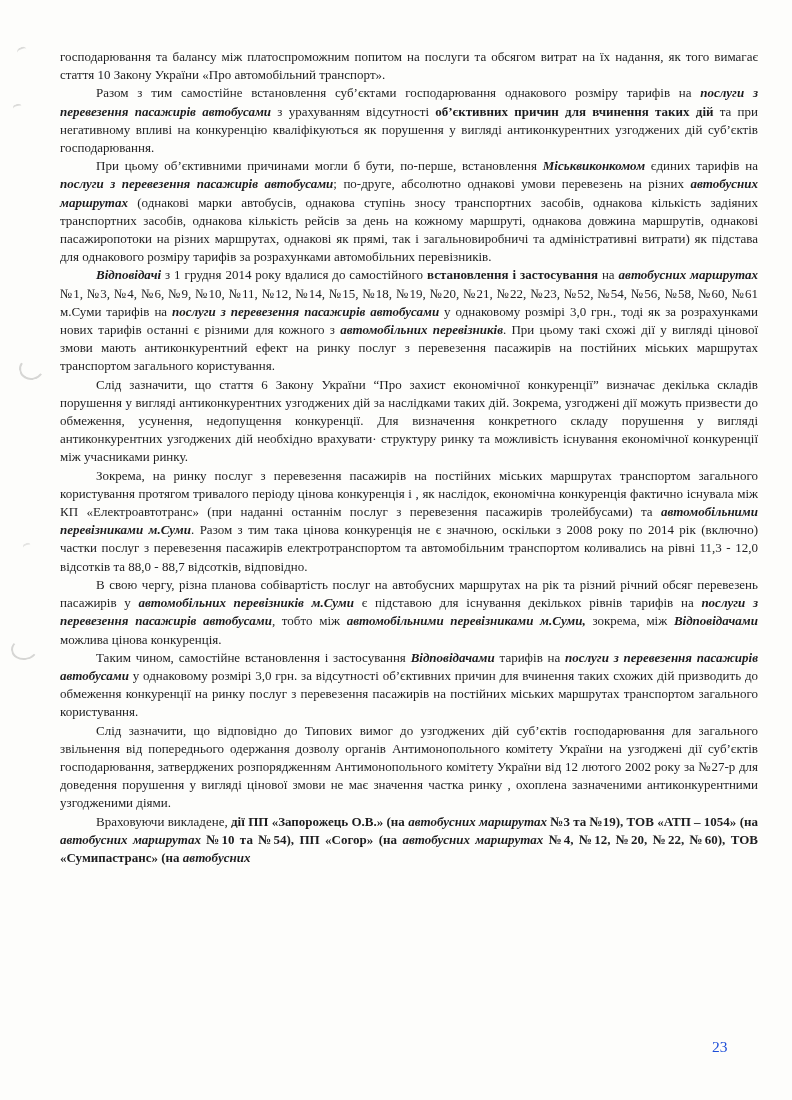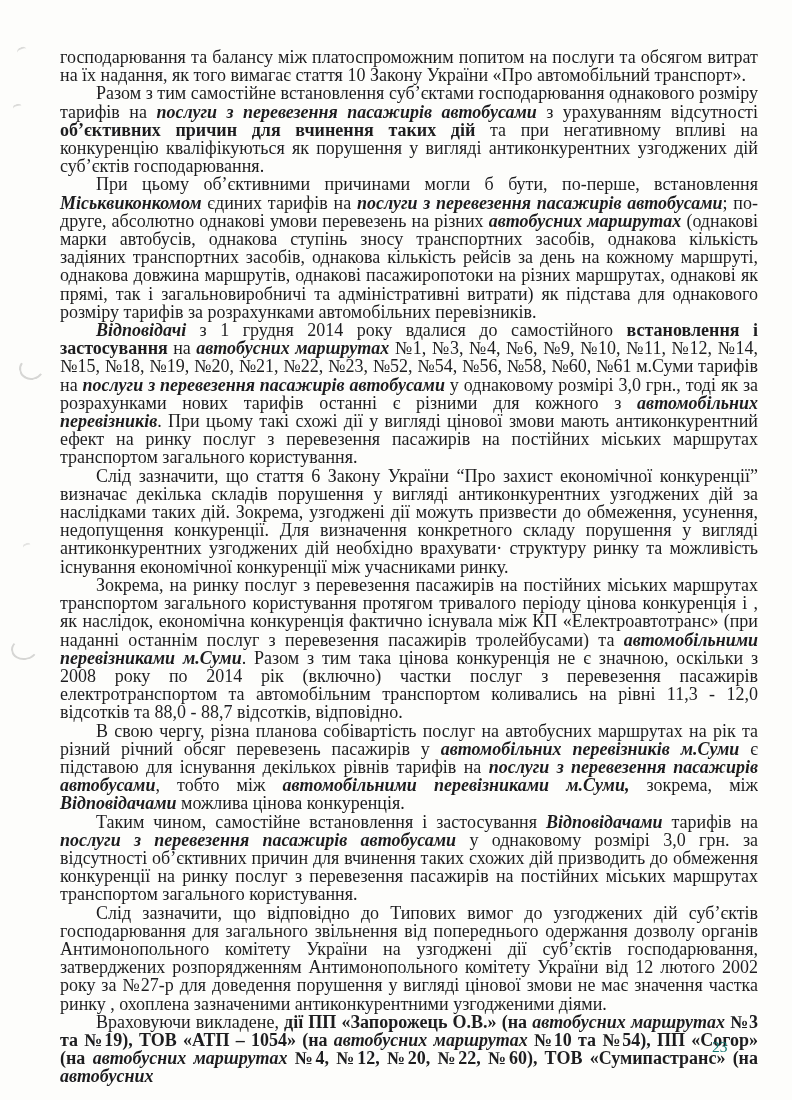--- a/index.html
+++ b/index.html
@@ -15,38 +15,38 @@
     overflow: hidden;
     font-family: "Liberation Serif", "DejaVu Serif", serif;
     color: #1d1d1f;
   }
   .content {
     position: absolute;
     left: 60px;
     top: 48px;
     width: 698px;
     text-align: justify;
-    font-size: 18px;
+    font-size: 13px;
     line-height: 18.2px;
   }
   p.para {
     margin: 0;
     padding: 0;
   }
   p.para.indent {
     text-indent: 36px;
   }
   .it { font-style: italic; font-weight: bold; }
   .bd { font-weight: 700; }
   .page-number {
     position: absolute;
     left: 712px;
     top: 1038px;
     font-size: 15.5px;
-    color: #0f766e;
+    color: #1d4ed8;
   }
   
   .scan-mark {
     position: absolute;
     pointer-events: none;
   }
   .curl {
     border: 2px solid #c9c9c7;
     border-radius: 50%;
     border-top-color: transparent;

